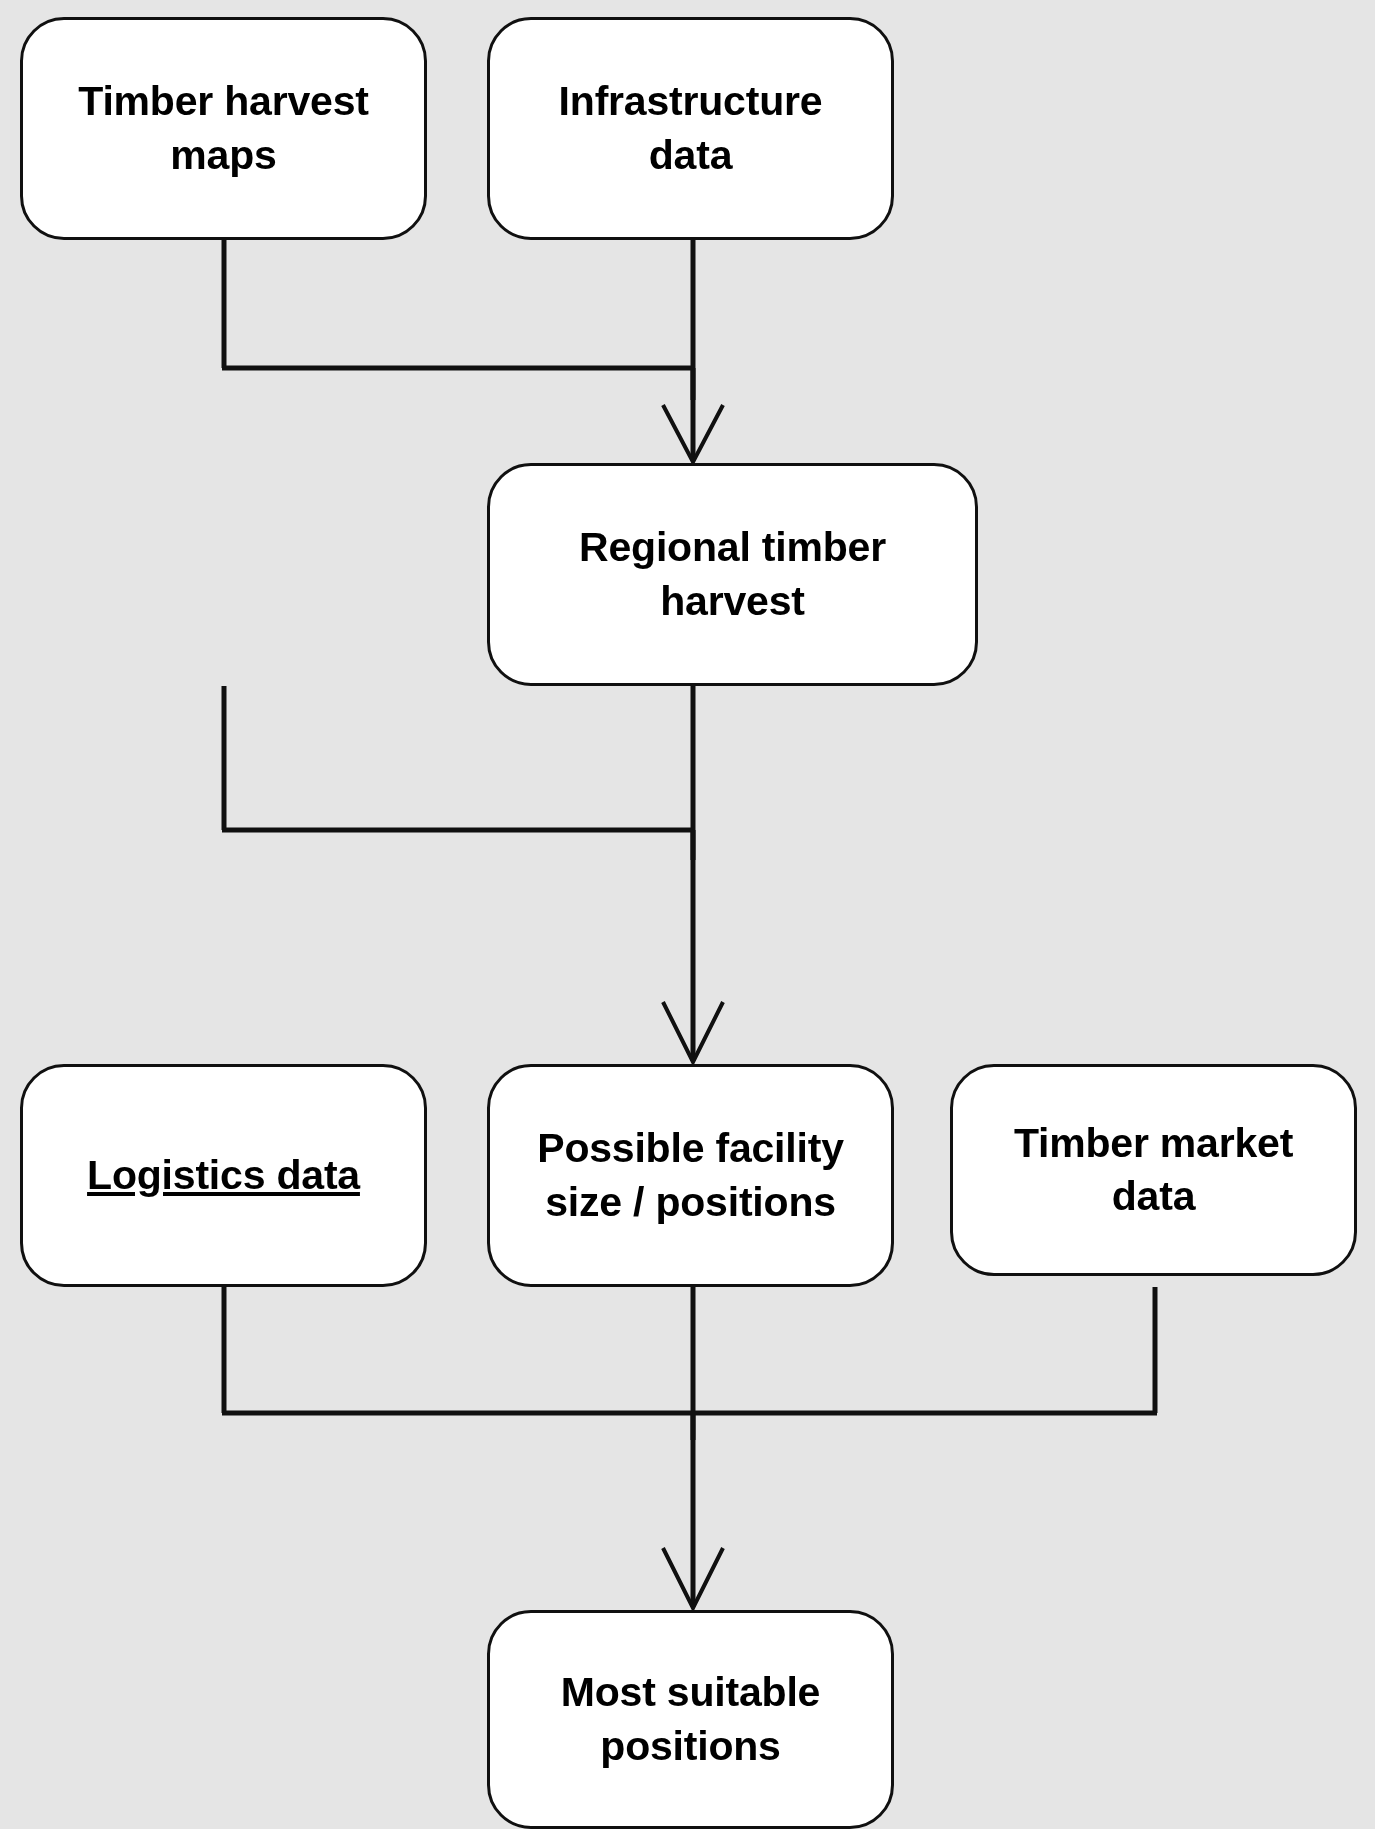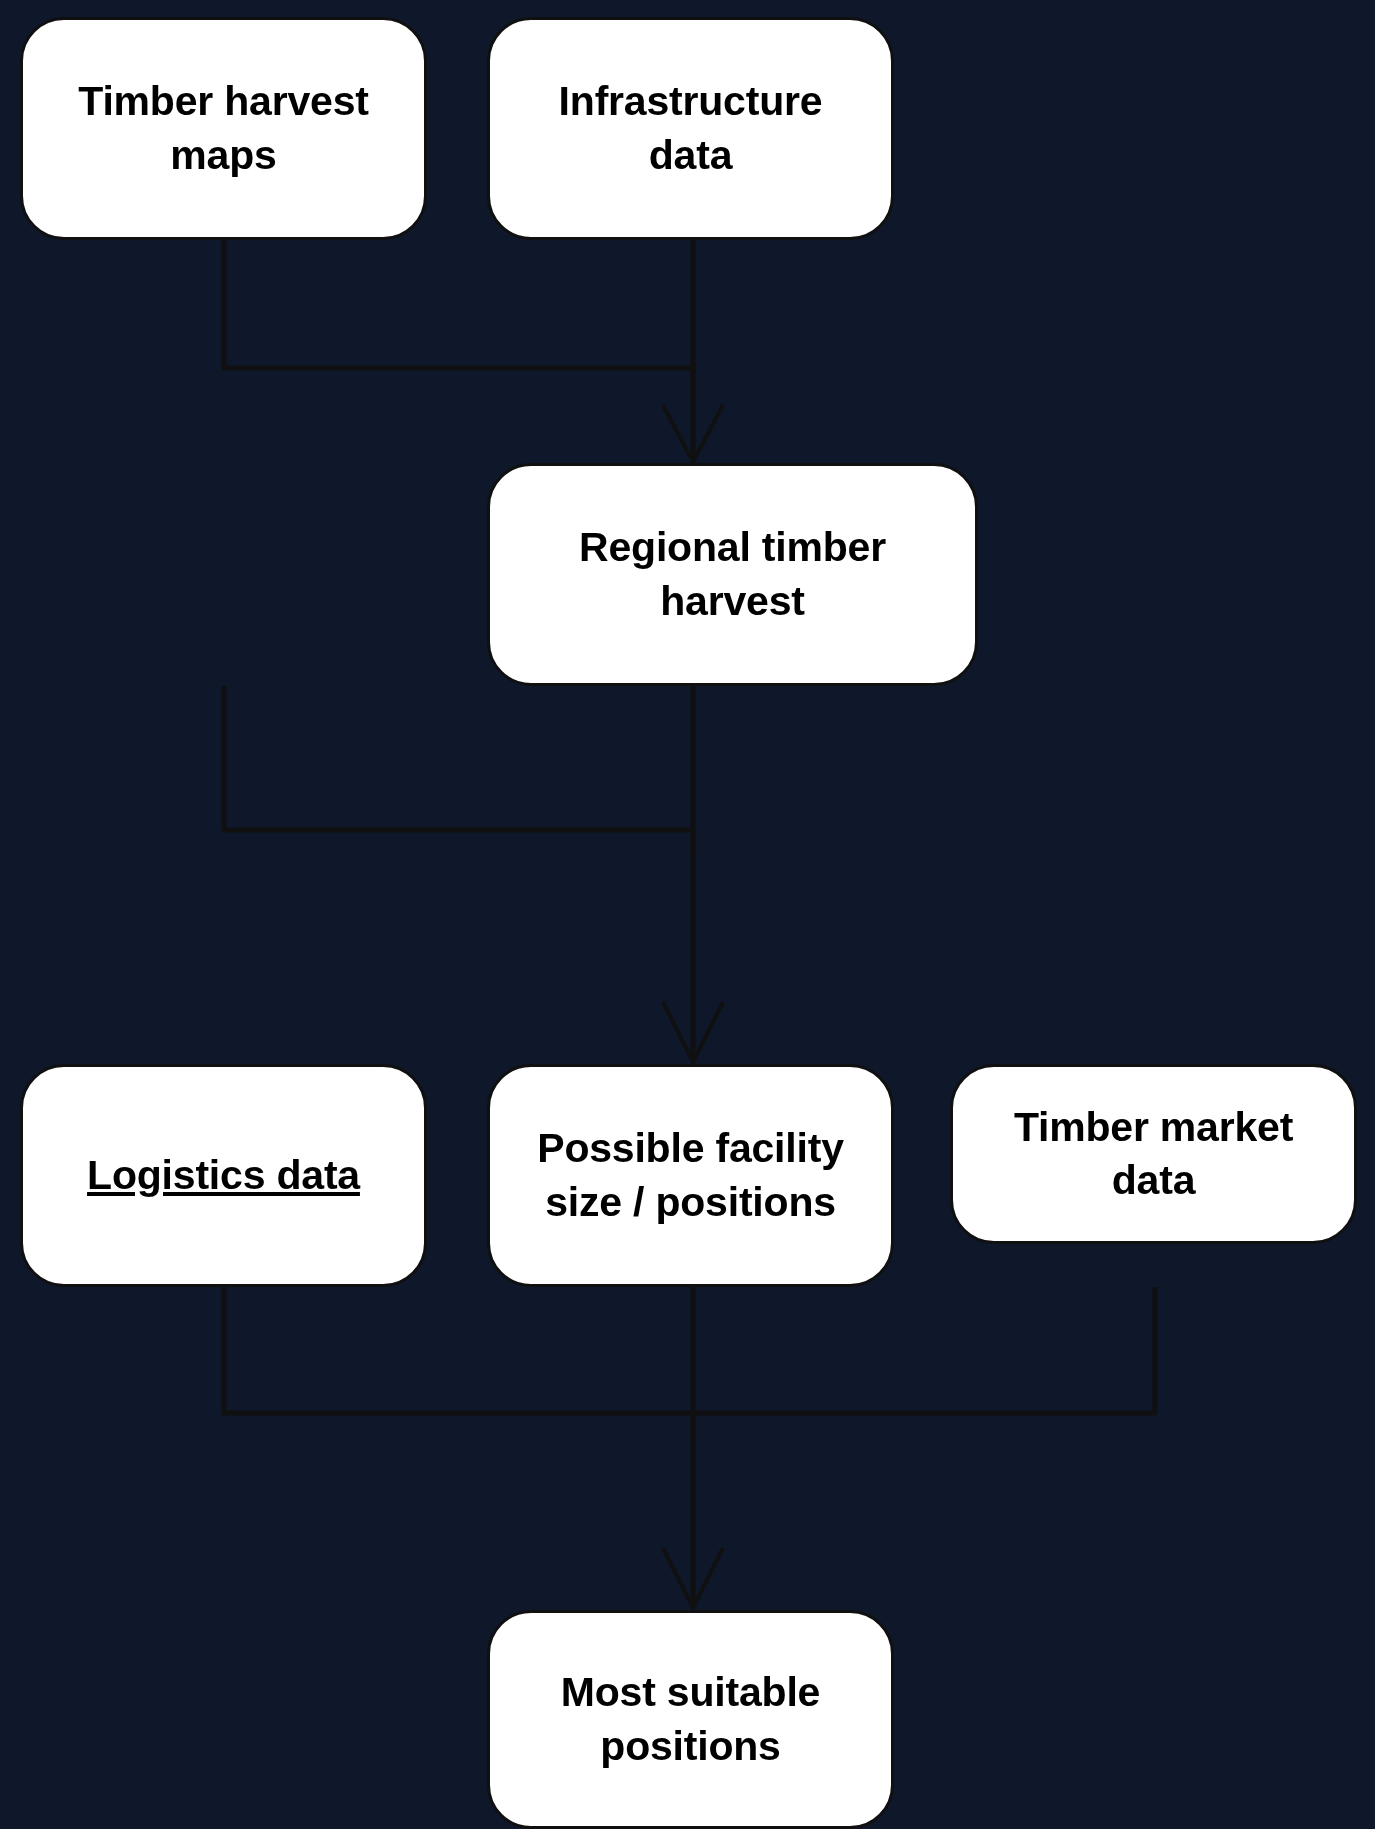--- a/index.html
+++ b/index.html
@@ -5,21 +5,21 @@
 <style>
   html, body {
     margin: 0;
     padding: 0;
     background: #ffffff;
   }
   #canvas {
     position: relative;
     width: 1375px;
     height: 1829px;
-    background: #0f172a;
+    background: #e5e5e5;
     overflow: hidden;
     font-family: "Liberation Sans", sans-serif;
   }
   #wires {
     position: absolute;
     left: 0;
     top: 0;
     width: 1375px;
     height: 1829px;
     pointer-events: none;
@@ -97,21 +97,21 @@
 
   <div class="node" style="left:20px; top:1064px; width:407px; height:223px;text-decoration:underline;">
     <span class="node-label">Logistics data</span>
   </div>
 
   <div class="node" style="left:487px; top:1064px; width:407px; height:223px;">
     <span class="node-label">Possible facility
 size / positions</span>
   </div>
 
-  <div class="node" style="left:950px; top:1064px; width:407px; height:180px;">
+  <div class="node" style="left:950px; top:1064px; width:407px; height:212px;">
     <span class="node-label">Timber market
 data</span>
   </div>
 
   <div class="node" style="left:487px; top:1610px; width:407px; height:219px;">
     <span class="node-label">Most suitable
 positions</span>
   </div>
 
 </div>

